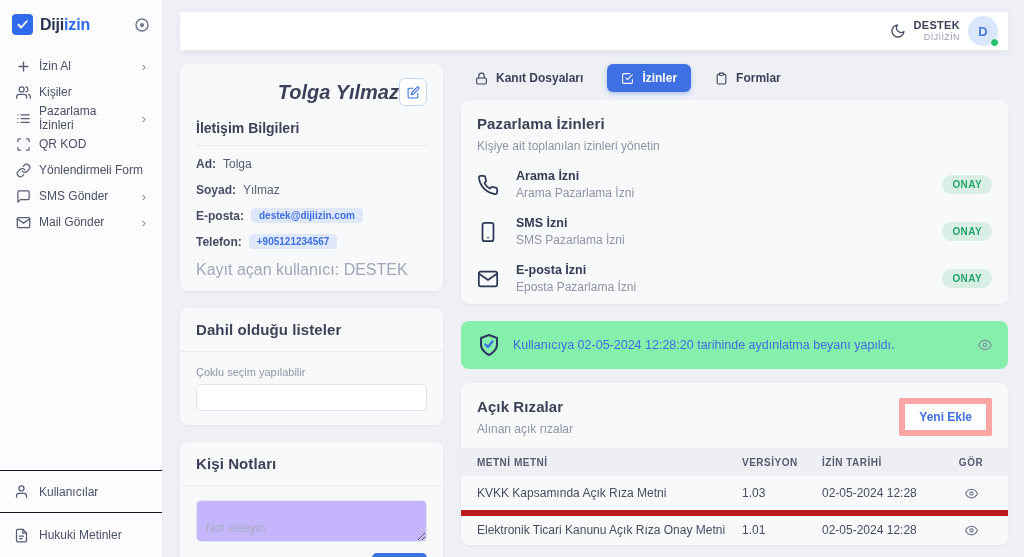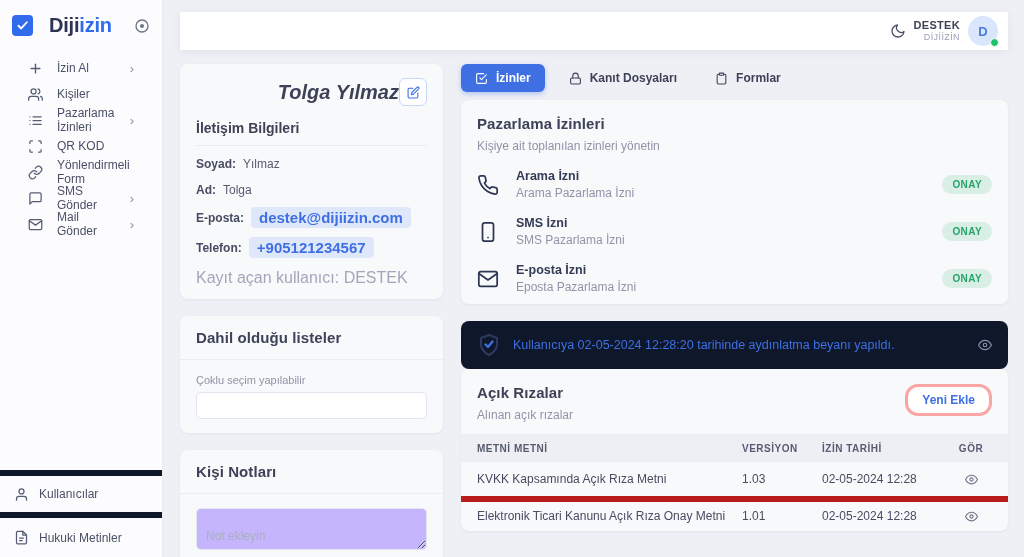--- a/index.html
+++ b/index.html
@@ -16,36 +16,36 @@
   .sidebar {
     width:163px; min-width:163px; height:557px;
     background:#fcfcfe; border-right:1px solid #e9eaf0;
     position:relative;
   }
   .logo-row { display:flex; align-items:center; padding:14px 12px 10px 12px; }
   .logo-box {
     width:21px; height:21px; background:#2f6bea; border-radius:4px;
     display:flex; align-items:center; justify-content:center; margin-right:7px;
   }
-  .brand { font-size:20px; font-weight:bold; letter-spacing:-0.2px;margin-left:9px; }
+  .brand { font-size:16px; font-weight:bold; letter-spacing:-0.2px; }
   .brand .b1 { color:#2d3354; }
   .brand .b2 { color:#2f6bea; }
   .collapse-btn { margin-left:auto; color:#6d7288; display:flex; cursor:pointer; }
   .nav { margin-top:8px; }
   .nav-item {
-    display:flex; align-items:center; gap:14px;
-    padding:0 28px; height:26px; cursor:pointer;
+    display:flex; align-items:center; gap:8px;
+    padding:0 16px; height:26px; cursor:pointer;
     color:#4a5066; font-size:12px; font-weight:500;
   }
   .nav-item .ni-icon { color:#565c74; display:flex; }
   .nav-item .chev { margin-left:auto; color:#8a8fa3; font-size:13px; line-height:1; }
   .sidebar-footer { position:absolute; bottom:0; left:0; right:0; }
   .foot-item {
     display:flex; align-items:center; gap:10px;
-    border-top:6px solid #0f172a; padding:0 14px;
+    border-top:1px solid #0f172a; padding:0 14px;
     color:#4a5066; font-size:12px; font-weight:500; cursor:pointer;
   }
   .foot-item.f1 { height:42px; }
   .foot-item.f2 { height:45px; }
   .foot-item .ni-icon { color:#565c74; display:flex; }
 
   
   .main { flex:1; padding:12px 16px 0 17px; }
   .topbar {
     height:38px; background:#ffffff; border-radius:0;
@@ -91,21 +91,21 @@
     color:#3e6fe3; cursor:pointer;
   }
   .section-title {
     margin-top:14px; padding-bottom:9px; border-bottom:1px solid #e9ebf1;
     font-size:14px; font-weight:bold; color:#3d4258;
   }
   .field-row { display:flex; align-items:center; margin-top:9px; min-height:17px; }
   .field-label { font-weight:bold; font-size:12px; color:#474c62; margin-right:7px; }
   .field-value { font-size:12px; color:#565b72; }
   .chip {
-    background:#dfe8fb; color:#3e6fe3; font-weight:bold; font-size:15px;
+    background:#dfe8fb; color:#3e6fe3; font-weight:bold; font-size:10px;
     padding:2px 8px; border-radius:4px;
   }
   .footnote { margin-top:11px; font-size:16px; color:#a2a7ba; }
 
   
   .hint-label { font-size:11px; color:#8f94a8; margin-bottom:6px; }
   .select-box {
     width:100%; height:27px; background:#ffffff; border:1px solid #e3e5ee;
     border-radius:5px; cursor:pointer;
   }
@@ -142,33 +142,33 @@
   .perm-title { font-size:12.5px; font-weight:bold; color:#343b55; }
   .perm-desc { font-size:12px; color:#8f94a8; margin-top:3px; }
   .badge {
     margin-left:auto; background:#d9efe5; color:#27a36c;
     font-size:10px; font-weight:bold; letter-spacing:0.4px;
     padding:4px 10px; border-radius:10px;
   }
 
   
   .banner {
-    background:#0f172a; border-radius:8px; 
+    background:#86efac; border-radius:8px; margin-bottom:14px;
     display:flex; align-items:center; padding:10px 16px; height:48px;
   }
   .banner-shield { display:flex; margin-right:12px; }
   .banner-text { color:#3e6fe3; font-size:12.5px; font-weight:500; }
   .banner-eye { margin-left:auto; color:#8a90a8; display:flex; cursor:pointer; }
 
   
   .consents-head { display:flex; align-items:flex-start; justify-content:space-between;
     padding:15px 16px 12px 16px; }
   .consents-sub { font-size:12px; color:#8f94a8; margin-top:7px; }
   .btn-outline {
-    background:#ffffff; color:#3e6fe3; border:3px solid #fca5a5; border-radius:13px;
+    background:#ffffff; color:#3e6fe3; border:6px solid #fca5a5; border-radius:2px;
     font-size:12px; font-weight:bold; padding:6px 14px; cursor:pointer;
     font-family:"Liberation Sans", sans-serif;
   }
   .tbl-header {
     display:flex; align-items:center; background:#edeff5;
     height:28px; padding:0 16px;
     font-size:10px; font-weight:bold; letter-spacing:0.5px; color:#565b70;
   }
   .tbl-row {
     display:flex; align-items:center; height:34px; padding:0 16px;
@@ -332,26 +332,26 @@
             <div class="profile-name">Tolga Yılmaz</div>
             <div class="edit-btn">
               <svg width="13" height="13" viewBox="0 0 24 24" fill="none" stroke="currentColor" stroke-width="2" stroke-linecap="round" stroke-linejoin="round">
                   <path d="M11 4H4a2 2 0 0 0-2 2v14a2 2 0 0 0 2 2h14a2 2 0 0 0 2-2v-7"></path>
                   <path d="M18.5 2.5a2.12 2.12 0 0 1 3 3L12 15l-4 1 1-4z"></path>
                 </svg>
             </div>
           </div>
           <div class="section-title">İletişim Bilgileri</div>
           <div class="field-row">
+            <span class="field-label">Ad:</span>
+            <span class="field-value">Tolga</span>
+          </div>
+          <div class="field-row">
             <span class="field-label">Soyad:</span>
             <span class="field-value">Yılmaz</span>
-          </div>
-          <div class="field-row">
-            <span class="field-label">Ad:</span>
-            <span class="field-value">Tolga</span>
           </div>
           <div class="field-row">
             <span class="field-label">E-posta:</span>
             <span class="chip">destek@dijiizin.com</span>
           </div>
           <div class="field-row">
             <span class="field-label">Telefon:</span>
             <span class="chip">+905121234567</span>
           </div>
           <div class="footnote">Kayıt açan kullanıcı: DESTEK</div>
@@ -378,37 +378,37 @@
             </div>
           </div>
 
         </div>
 
       </div>
 
       <div class="col-right">
 
         <div class="tabs">
+          <div class="tab">
+            <span class="t-icon">
+              <svg width="13" height="13" viewBox="0 0 24 24" fill="none" stroke="currentColor" stroke-width="2" stroke-linecap="round" stroke-linejoin="round">
+                  <rect x="3" y="11" width="18" height="11" rx="2"></rect>
+                  <path d="M7 11V7a5 5 0 0 1 10 0v4"></path>
+                </svg>
+            </span>
+            <span>Kanıt Dosyaları</span>
+          </div>
           <div class="tab active">
             <span class="t-icon">
               <svg width="13" height="13" viewBox="0 0 24 24" fill="none" stroke="currentColor" stroke-width="2" stroke-linecap="round" stroke-linejoin="round">
                   <polyline points="9 11 12 14 21 5"></polyline>
                   <path d="M21 14v5a2 2 0 0 1-2 2H5a2 2 0 0 1-2-2V5a2 2 0 0 1 2-2h11"></path>
                 </svg>
             </span>
             <span>İzinler</span>
-          </div>
-          <div class="tab">
-            <span class="t-icon">
-              <svg width="13" height="13" viewBox="0 0 24 24" fill="none" stroke="currentColor" stroke-width="2" stroke-linecap="round" stroke-linejoin="round">
-                  <rect x="3" y="11" width="18" height="11" rx="2"></rect>
-                  <path d="M7 11V7a5 5 0 0 1 10 0v4"></path>
-                </svg>
-            </span>
-            <span>Kanıt Dosyaları</span>
           </div>
           <div class="tab">
             <span class="t-icon">
               <svg width="13" height="13" viewBox="0 0 24 24" fill="none" stroke="currentColor" stroke-width="2" stroke-linecap="round" stroke-linejoin="round">
                   <path d="M16 4h2a2 2 0 0 1 2 2v14a2 2 0 0 1-2 2H6a2 2 0 0 1-2-2V6a2 2 0 0 1 2-2h2"></path>
                   <rect x="8" y="2" width="8" height="4" rx="1"></rect>
                 </svg>
             </span>
             <span>Formlar</span>
           </div>

